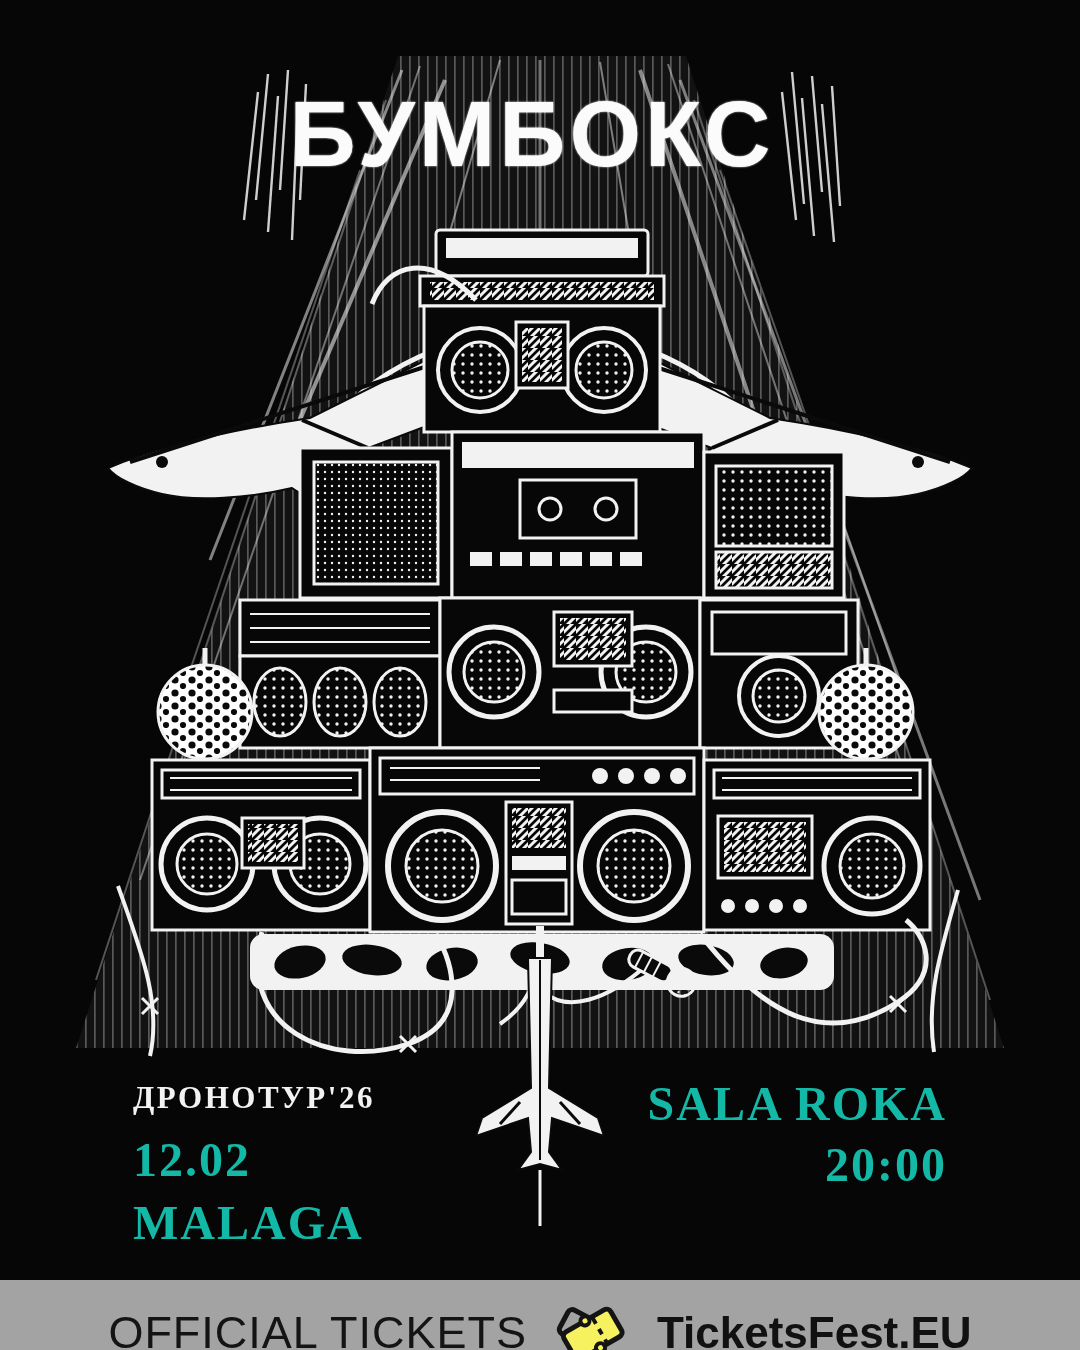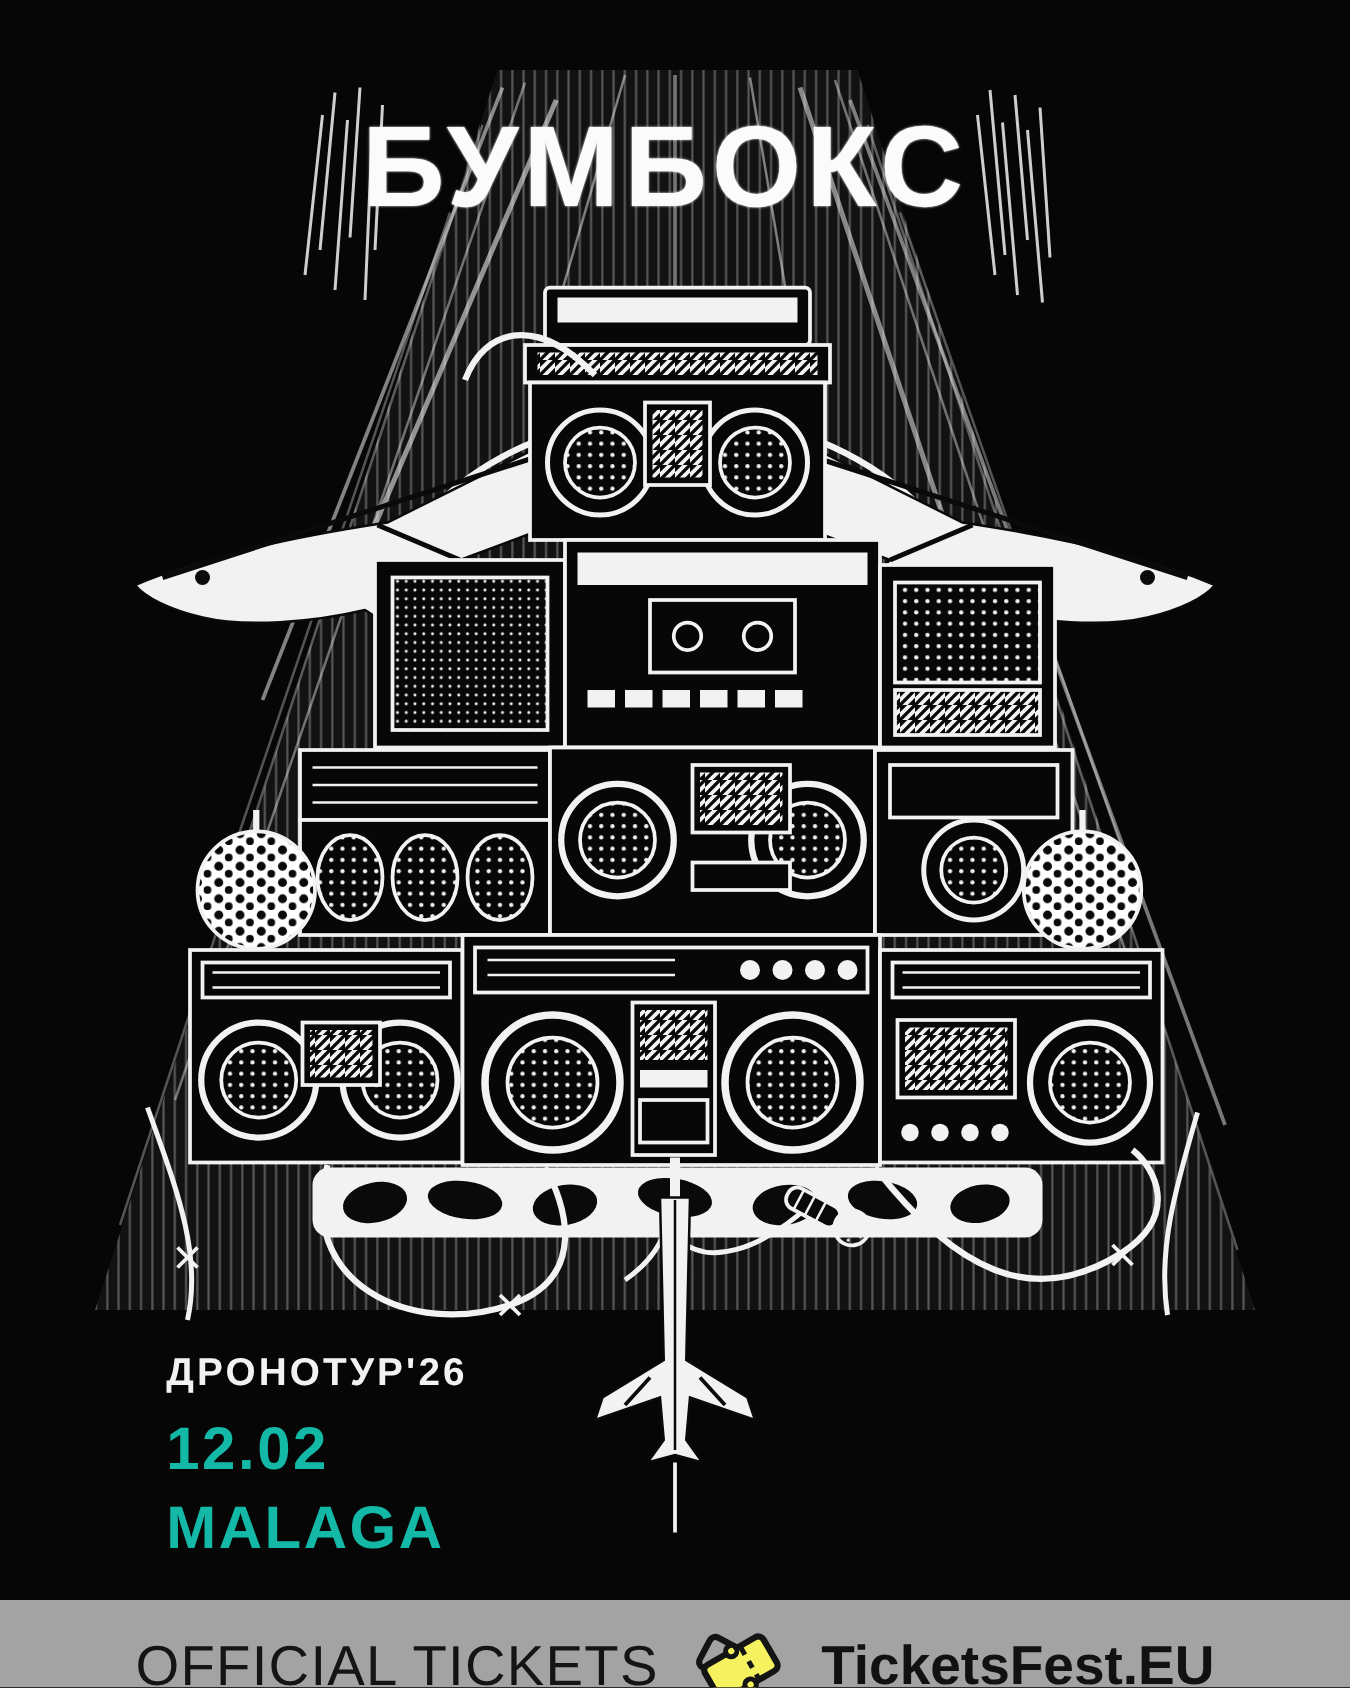--- a/index.html
+++ b/index.html
@@ -8,21 +8,21 @@
     background:#060606;
     font-family:"Liberation Sans","DejaVu Sans",sans-serif;
     color:#f5f5f5;
   }
   .artwork{position:absolute;left:0;top:0;width:1080px;height:1350px;}
   .title{
     position:absolute;left:0;right:16px;top:82px;text-align:center;
     font-size:92px;font-weight:800;letter-spacing:4px;color:#fbfbfb;
     text-shadow:0 0 2px #fff;
   }
-  .info{position:absolute;top:1080px;}
+  .info{position:absolute;top:1080px;font-family:Liberation Serif, serif;}
   .info-left{left:133px;text-align:left;}
   .info-right{right:133px;top:1076px;text-align:right;}
   .info-small{font-size:31px;font-weight:600;letter-spacing:2.5px;color:#f2f2f2;}
   .info-big{font-size:48px;font-weight:800;letter-spacing:2px;color:#14b8a6;}
   .info-left .info-small{margin-bottom:16px;}
   .info-left .gap{height:8px;}
   .info-right .info-small{margin-bottom:14px;}
   .info-right .gap{height:6px;}
   .footer{
     position:absolute;left:0;top:1280px;width:1080px;height:105px;
@@ -262,21 +262,23 @@
   <div class="title">БУМБОКС</div>
 
   <div class="info info-left">
     <div class="info-small">ДРОНОТУР'26</div>
     <div class="info-big">12.02</div>
     <div class="gap"></div>
     <div class="info-big">MALAGA</div>
   </div>
 
   <div class="info info-right">
+    <div class="info-big">SALA ROKA</div>
     <div class="gap"></div>
+    <div class="info-big">20:00</div>
   </div>
 
   <div class="footer">
     <span class="footer-label">OFFICIAL TICKETS</span>
     <svg class="ticket-svg" viewBox="0 0 78 78" xmlns="http://www.w3.org/2000/svg">
       <g transform="rotate(-62 39 39)">
         <rect x="24" y="8" width="27" height="46" rx="5" fill="none" stroke="#141414" stroke-width="5"></rect>
       </g>
       <g transform="rotate(-30 39 39)">
         <rect x="12" y="25" width="54" height="31" rx="5" fill="#f6f25f" stroke="#141414" stroke-width="5"></rect>

